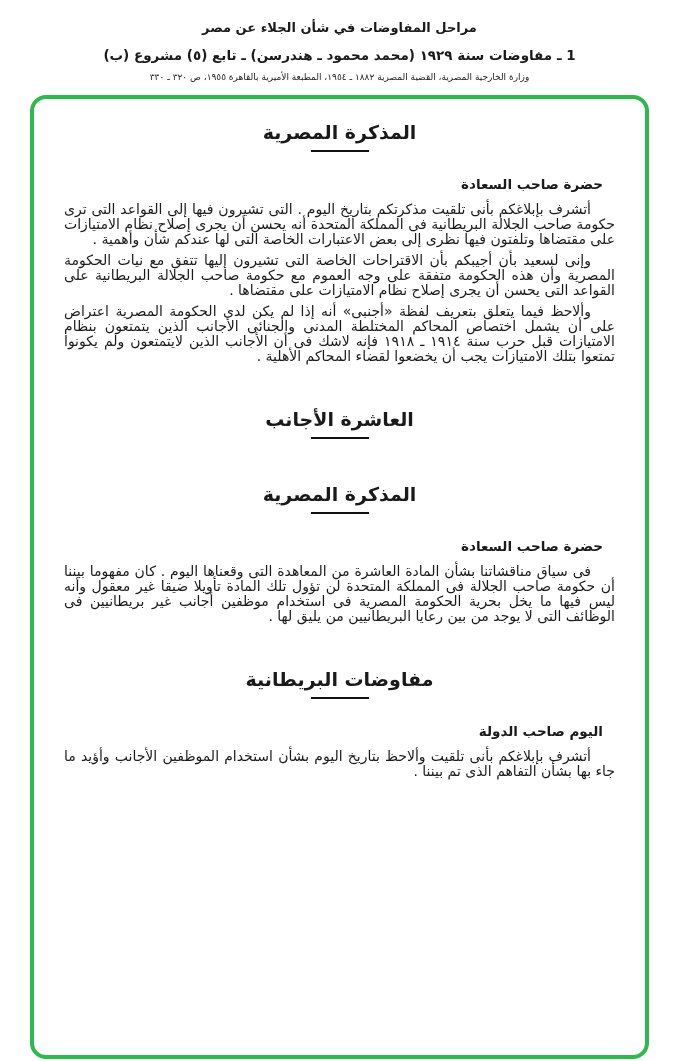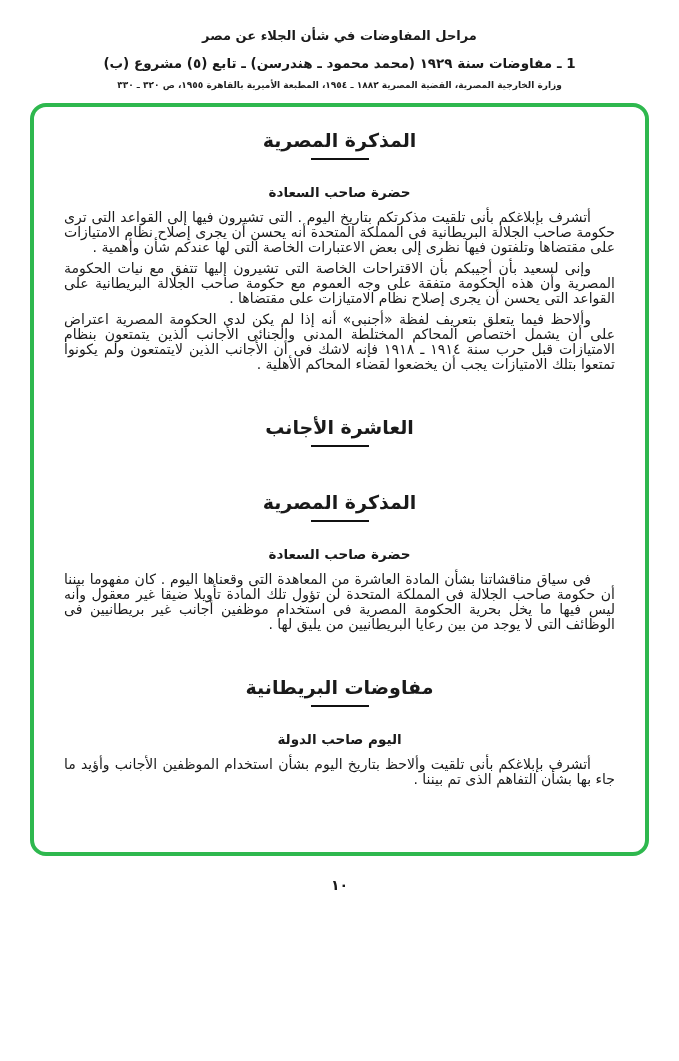--- a/index.html
+++ b/index.html
@@ -13,42 +13,42 @@
     height:1061px;
     position:relative;
     font-family:"DejaVu Sans", sans-serif;
     direction:rtl;
     color:var(--ink);
     overflow:hidden;
   }
   
   .doc-header{
     text-align:center;
-    padding-top:28px;
+    padding-top:20px;
   }
   .doc-header .h1{
     font-size:13px;
     font-weight:bold;
     letter-spacing:.5px;
     margin-bottom:12px;
   }
   .doc-header .h2{
     font-size:13.5px;
     font-weight:bold;
     margin-bottom:9px;
   }
   .doc-header .h3{
     font-size:9px;
-    font-weight:bold;
+    font-weight:normal;
     color:#222;
   }
   
   .green-box{
     margin:13px 30px 0 30px;
-    height:753px;
+    height:964px;
     border:4px solid var(--accent-green);
     border-radius:16px;
     padding:22px 30px 24px 30px;
     background:#fff;
     overflow:hidden;
   }
   
   .sec-title-wrap{
     text-align:center;
   }
@@ -59,22 +59,21 @@
   }
   .title-rule{
     width:58px;
     height:2px;
     background:#111;
     margin:7px auto 0 auto;
   }
   .salutation{
     font-size:13.5px;
     font-weight:bold;
-    margin:24px 0 10px 0;
-    text-align:center;
+    margin:24px 12px 10px 0;
   }
   .body-text p{
     font-size:14px;
     line-height:15px;
     text-align:justify;
     text-indent:24px;
     margin-bottom:6px;
   }
   section.spaced{
     margin-top:44px;

